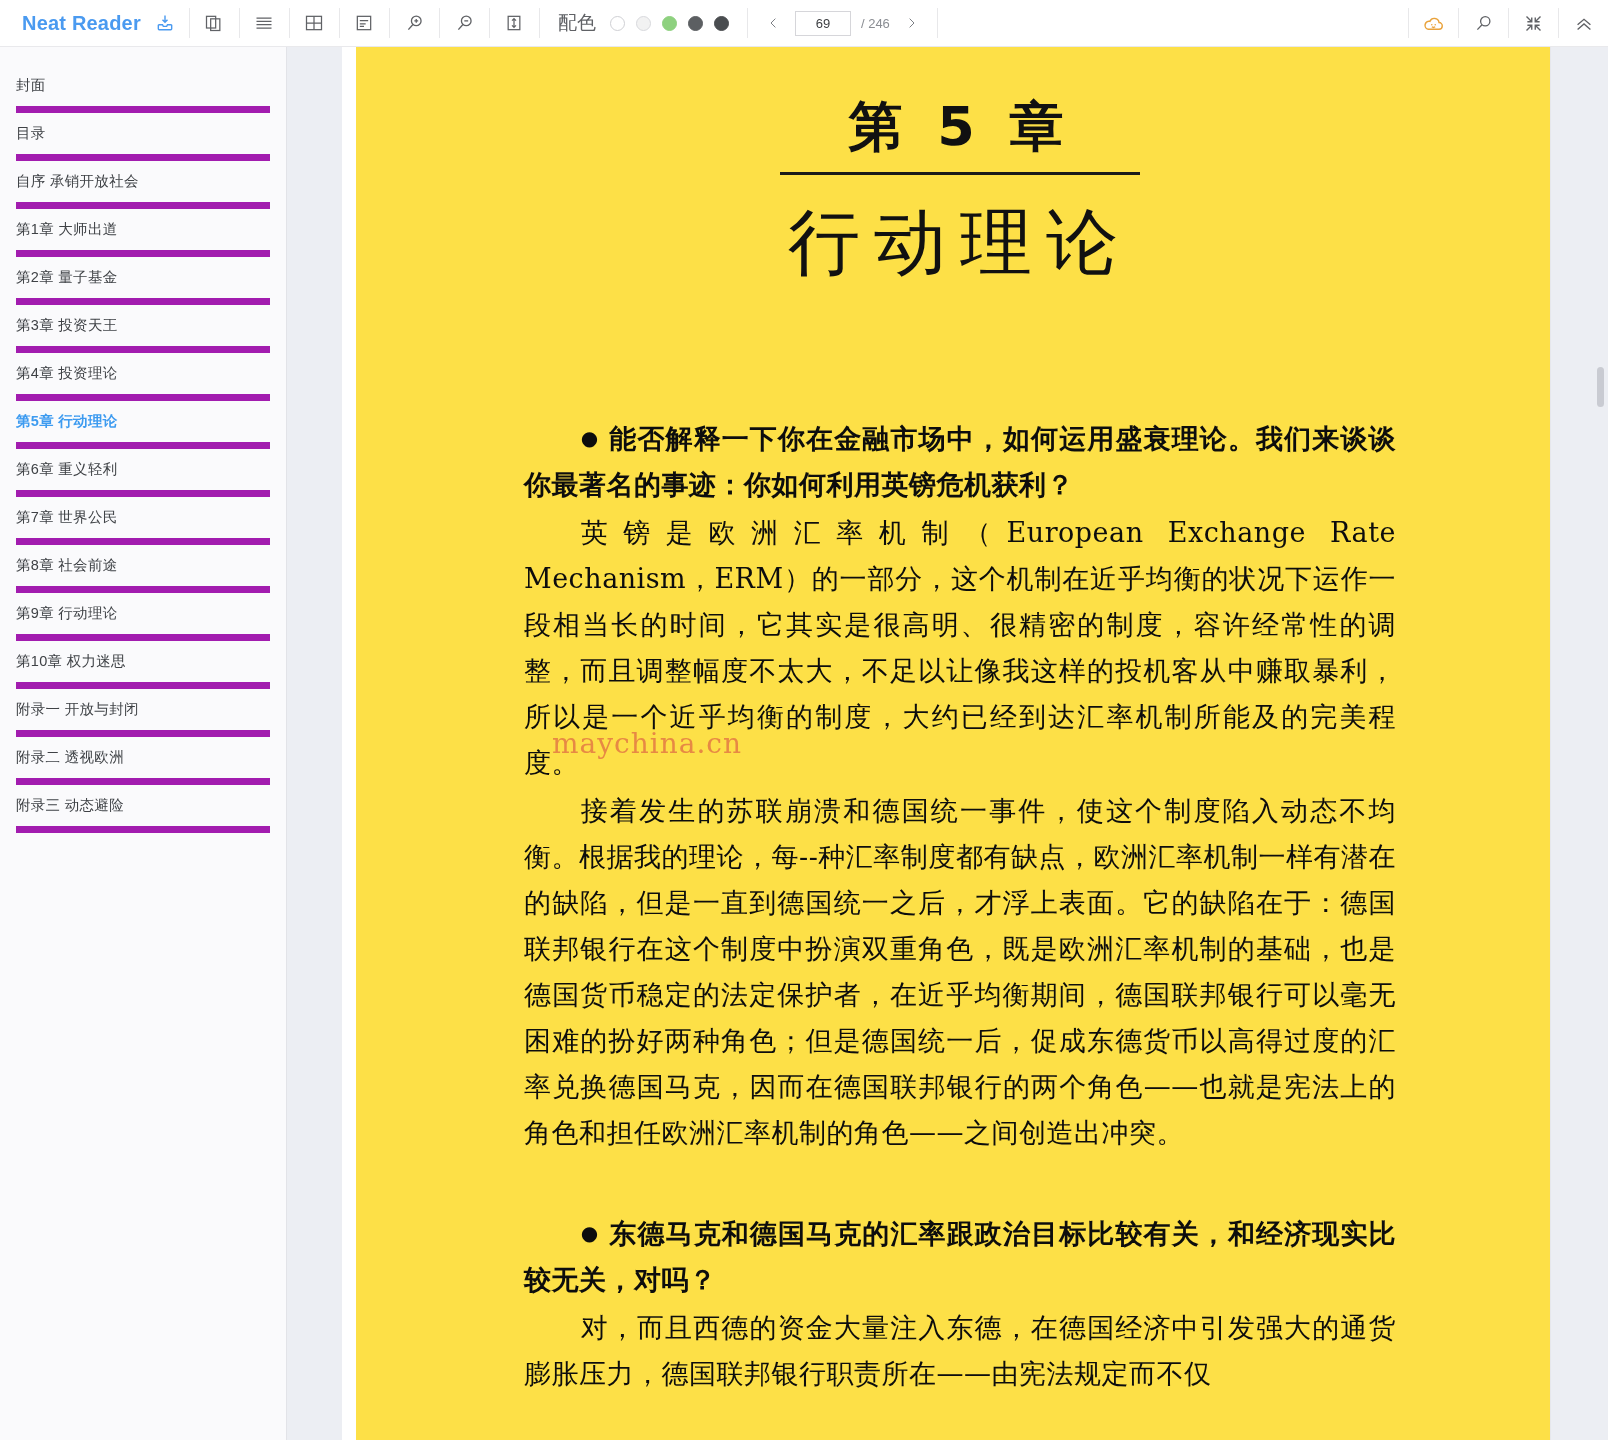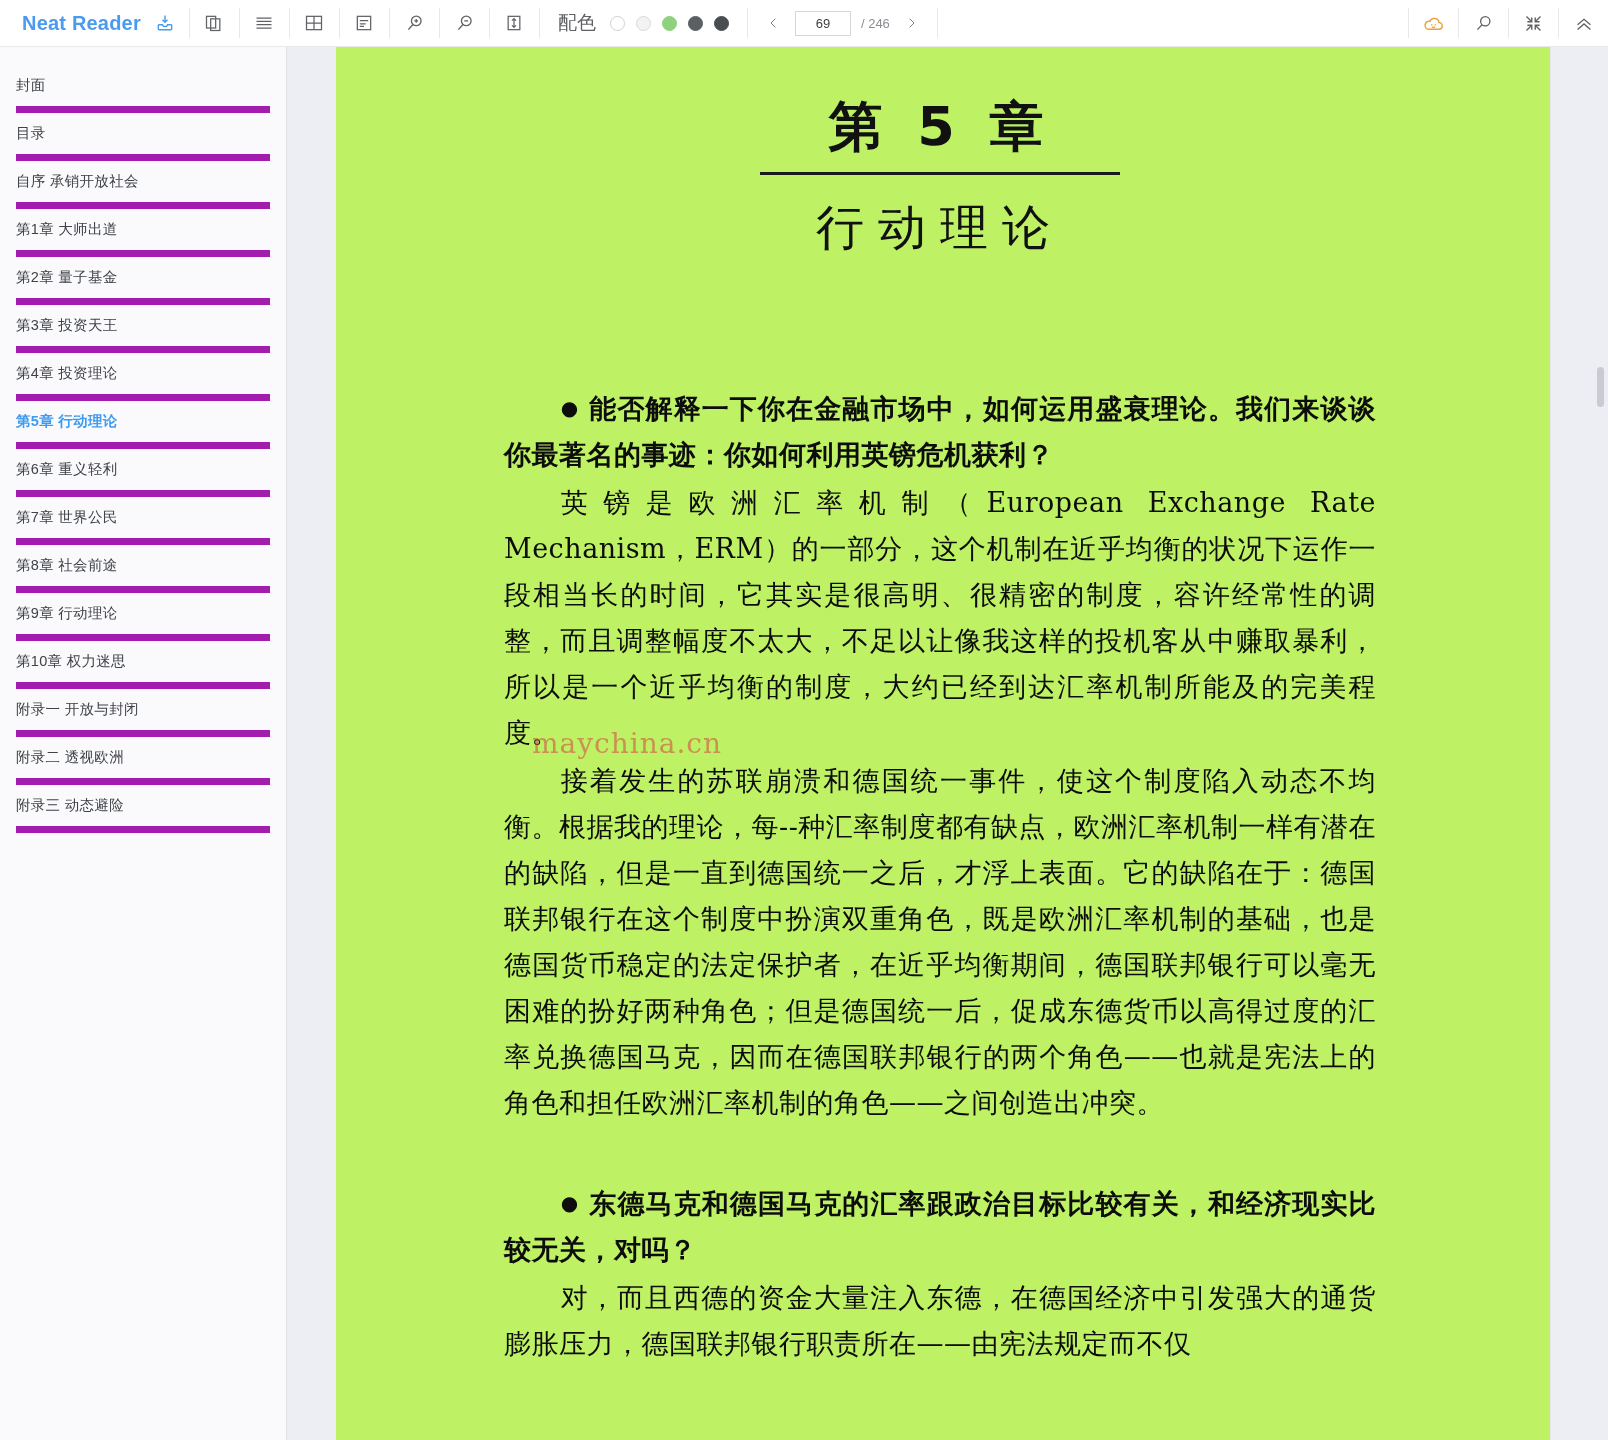--- a/index.html
+++ b/index.html
@@ -99,23 +99,23 @@
   
   .gutter {
     position: absolute; top: 47px; left: 286px;
     width: 56px; height: 1393px;
     background: #eceef3;
     border-left: 1px solid #e2e3e8;
   }
 
   
   .content {
-    position: absolute; top: 47px; left: 336px;
+    position: absolute; top: 47px; left: 356px;
     width: 1220px; height: 1393px;
-    background: #bef264;
+    background: #fde047;
     overflow: hidden;
   }
   .page-inner {
     position: relative;
     width: 1208px;
     padding: 0;
   }
 
   
   .chap-head { text-align: center; padding-top: 52px; }
@@ -126,21 +126,21 @@
     color: #111;
     letter-spacing: 8px;
     line-height: 1.05;
   }
   .chap-rule {
     width: 360px; height: 3px; background: #1a1a1a;
     margin: 16px auto 0 auto;
   }
   .chap-title {
     font-family: "DejaVu Sans", "Liberation Sans", sans-serif;
-    font-size: 48px;
+    font-size: 72px;
     color: #111;
     letter-spacing: 14px;
     margin-top: 22px;
     line-height: 1.25;
     font-weight: 500;
   }
 
   
   .body-block { padding: 0 168px 0 168px; margin-top: 128px; }
   .para {

